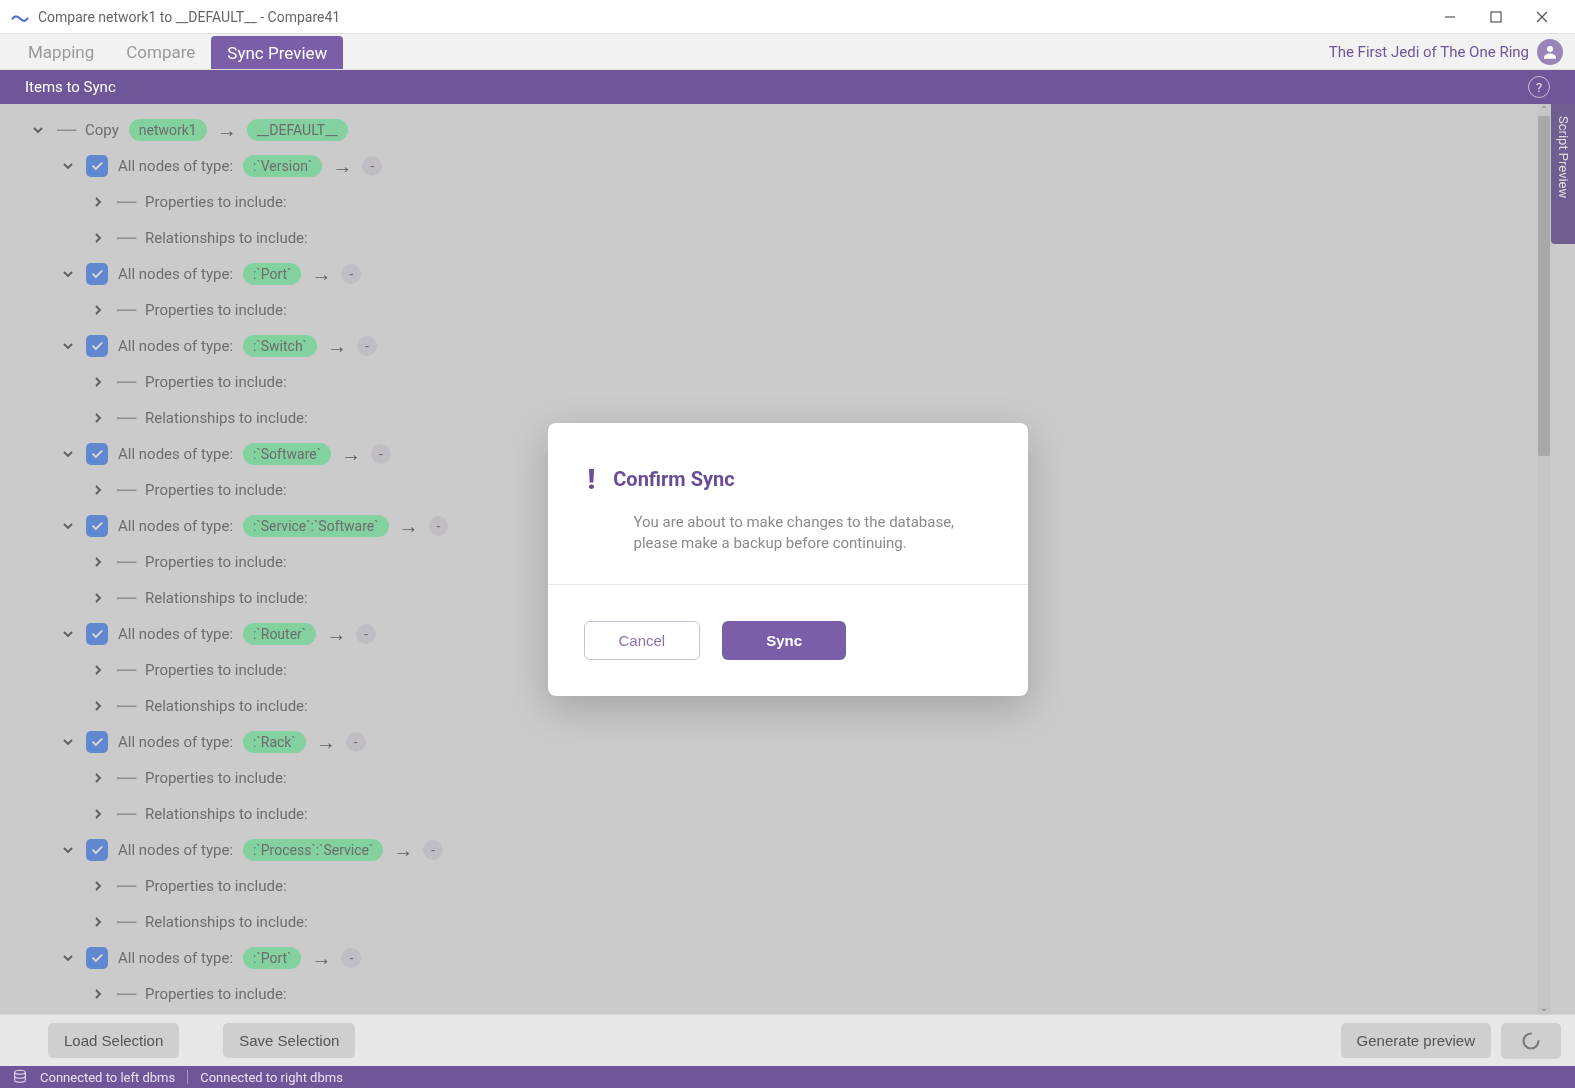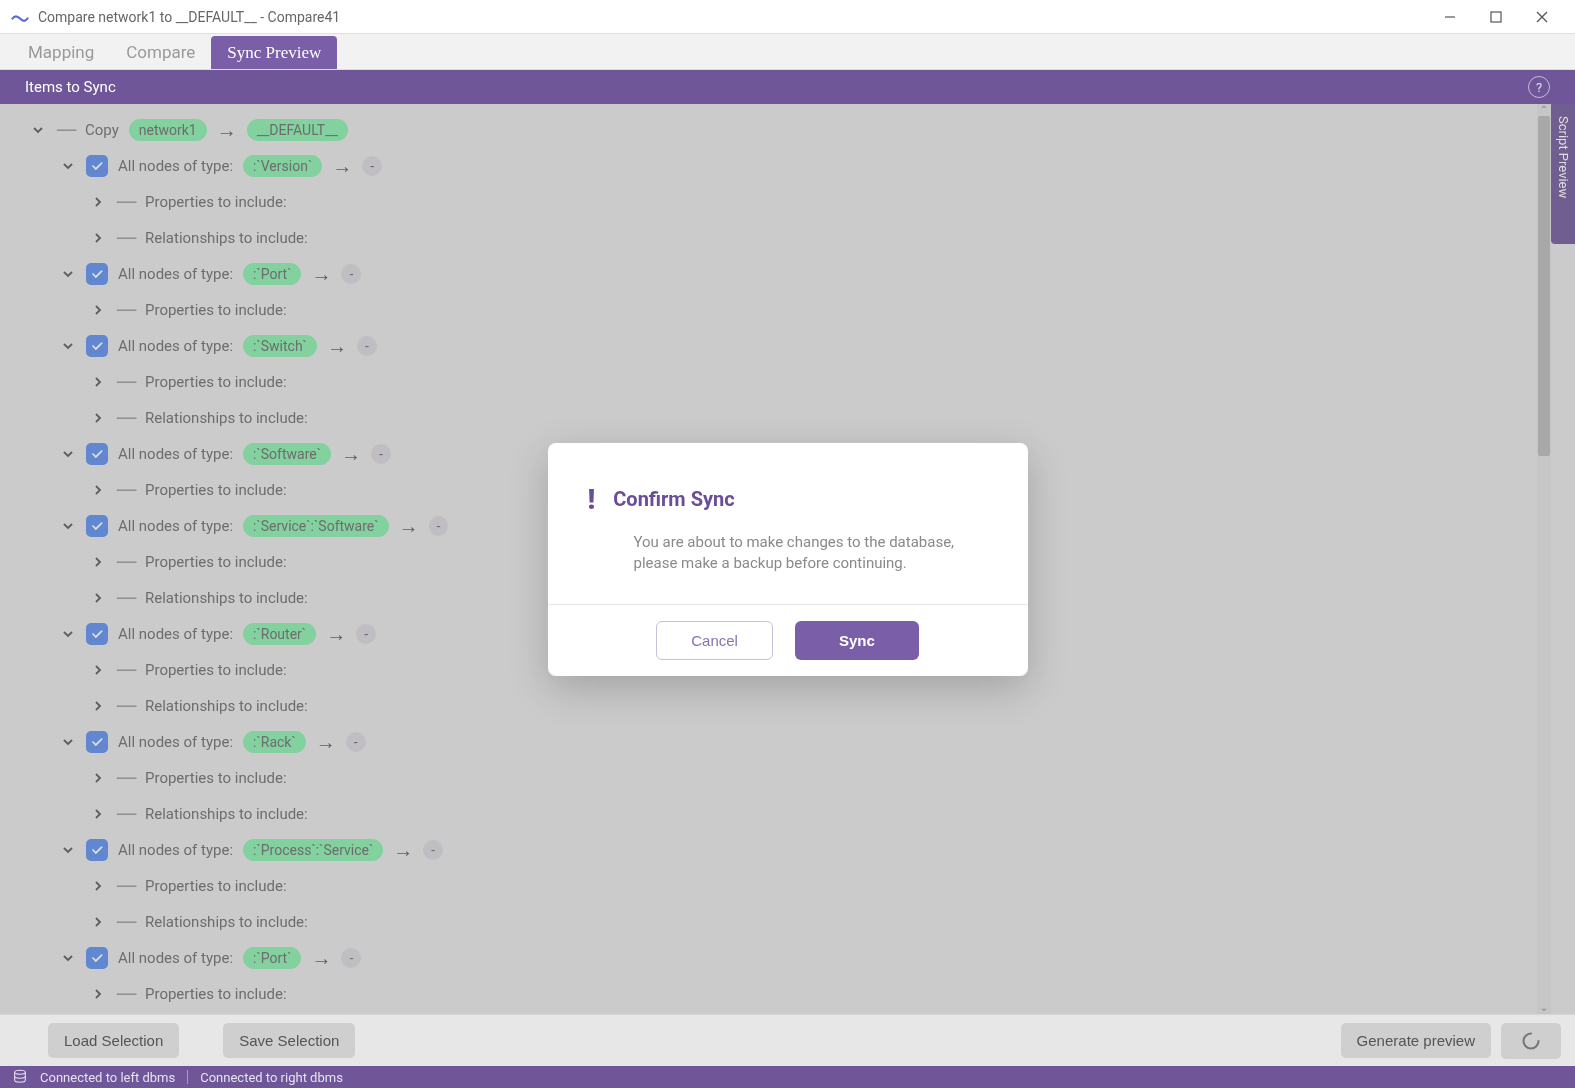--- a/index.html
+++ b/index.html
@@ -8,21 +8,21 @@
   
   .titlebar { height: 34px; display: flex; align-items: center; padding: 0 10px; background: #fff; border-bottom: 1px solid #e0e0e0; font-size: 14px; color: #666; }
   .titlebar .app-icon { width: 20px; height: 20px; margin-right: 8px; display: flex; align-items: center; justify-content: center; }
   .titlebar .app-icon svg { width: 18px; height: 12px; }
   .titlebar .spacer { flex: 1; }
   .win-btn { width: 46px; height: 34px; display: flex; align-items: center; justify-content: center; color: #555; }
   
   
   .navbar { height: 36px; display: flex; align-items: stretch; background: #f2f2f2; border-bottom: 1px solid #ddd; padding-left: 12px; }
   .nav-tab { display: flex; align-items: center; padding: 0 16px; font-size: 17px; color: #9a9a9a; cursor: pointer; }
-  .nav-tab.active { background: #7a5ea8; color: #fff; border-radius: 4px 4px 0 0; margin: 2px 0 0 0; font-family: Liberation Serif, serif; }
+  .nav-tab.active { background: #7a5ea8; color: #fff; border-radius: 4px 4px 0 0; margin: 2px 0 0 0; }
   .nav-spacer { flex: 1; }
   .user-area { display: flex; align-items: center; padding: 0 12px; color: #6f5699; font-size: 15px; gap: 8px; }
   .avatar-icon { width: 26px; height: 26px; border-radius: 50%; background: #9a85b8; display: flex; align-items: center; justify-content: center; }
   
   
   .section-header { height: 34px; background: #6f5699; color: #fff; display: flex; align-items: center; padding: 0 25px; font-size: 15px; }
   .section-header .spacer { flex: 1; }
   .help-circle { width: 22px; height: 22px; border: 1.5px solid rgba(255,255,255,0.6); border-radius: 50%; display: flex; align-items: center; justify-content: center; font-size: 13px; color: rgba(255,255,255,0.8); }
   
   
@@ -56,21 +56,21 @@
   .statusbar .divider { width: 1px; height: 14px; background: rgba(255,255,255,0.4); }
   
   
   .overlay { position: absolute; inset: 0; background: rgba(120,120,120,0.25); display: flex; align-items: center; justify-content: center; z-index: 100; }
   .modal { width: 480px; background: #fff; border-radius: 8px; box-shadow: 0 12px 40px rgba(0,0,0,0.2); overflow: hidden; }
   .modal-body { padding: 40px 40px 30px 40px; }
   .modal-header { display: flex; align-items: center; gap: 18px; margin-bottom: 16px; }
   .modal-icon { color: #6a4d99; font-size: 28px; font-weight: 900; }
   .modal-title { font-size: 20px; font-weight: 700; color: #6a4d99; }
   .modal-text { color: #8a8a8a; font-size: 15px; line-height: 1.4; padding-left: 46px; }
-  .modal-footer { border-top: 1px solid #e6e6e6; padding: 16px; display: flex; justify-content: center; gap: 22px; }
+  .modal-footer { border-top: 1px solid #e6e6e6; padding: 36px; display: flex; justify-content: flex-start; gap: 22px; }
   .btn-cancel { background: #fff; border: 1px solid #c9bfd8; color: #8a72ae; border-radius: 6px; padding: 10px 34px; font-size: 15px; cursor: pointer; }
   .btn-sync { background: #7a5ea8; border: none; color: #fff; border-radius: 6px; padding: 10px 44px; font-size: 15px; cursor: pointer; font-weight: bold; }
   
   .main-container { position: relative; }
 </style>
 </head>
 <body>
 
 <div class="titlebar">
   <span class="app-icon">
@@ -96,20 +96,29 @@
         <line x1="11" y1="1" x2="1" y2="11" stroke="#555" stroke-width="1.2"></line>
       </svg>
     </div>
 </div>
 
 <div class="navbar">
   <div class="nav-tab">Mapping</div>
   <div class="nav-tab">Compare</div>
   <div class="nav-tab active">Sync Preview</div>
   <div class="nav-spacer"></div>
+  <div class="user-area">
+    <span>The First Jedi of The One Ring</span>
+    <span class="avatar-icon">
+      <svg width="18" height="18" viewBox="0 0 24 24" fill="#fff">
+          <circle cx="12" cy="8" r="4"></circle>
+          <path d="M4 20c0-4 4-6 8-6s8 2 8 6v1H4z"></path>
+        </svg>
+    </span>
+  </div>
 </div>
 
 <div class="section-header">
   <span>Items to Sync</span>
   <span class="spacer"></span>
   <span class="help-circle">?</span>
 </div>
 
 <div class="main-container">
 <div class="main-wrap">

